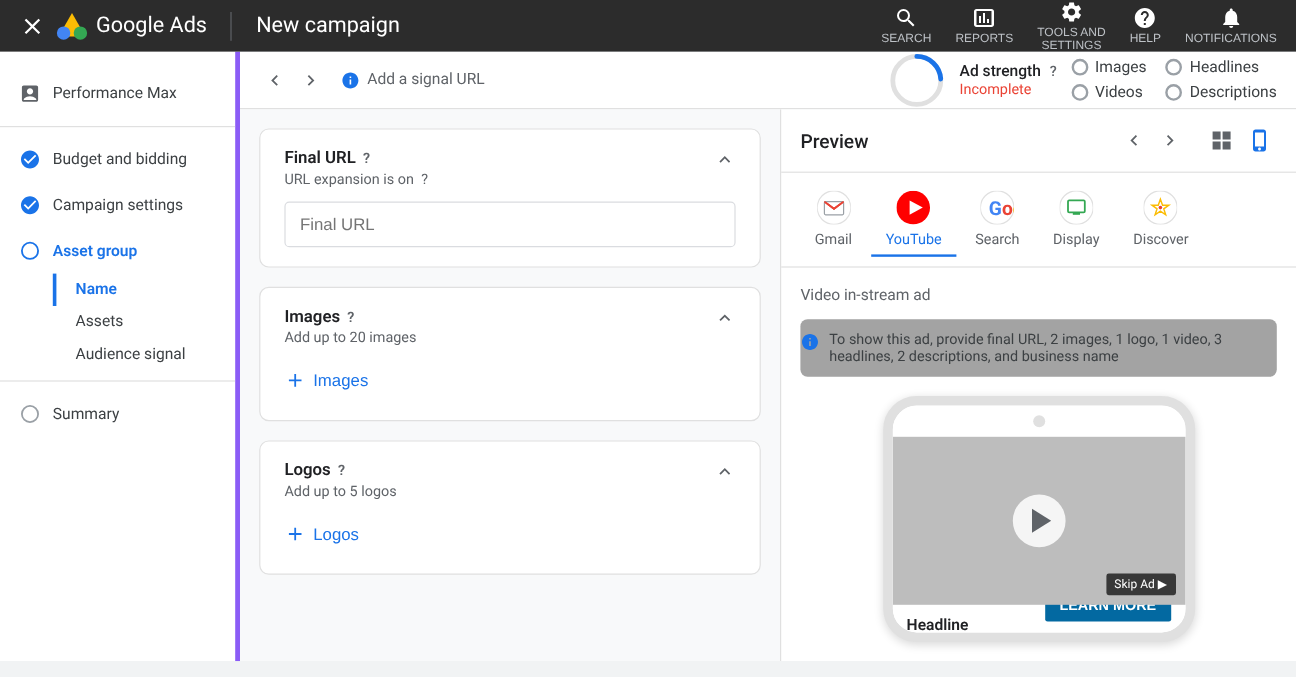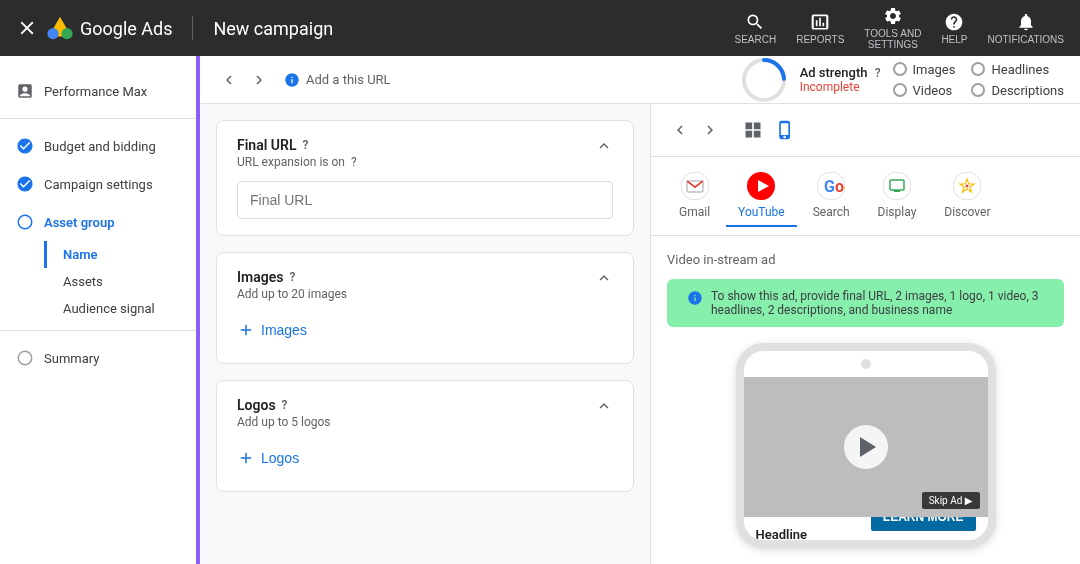--- a/index.html
+++ b/index.html
@@ -1,20 +1,20 @@
 <!DOCTYPE html>
 <html><head>
   <meta charset="utf-8">
   <style>
     * { box-sizing: border-box; margin: 0; padding: 0; }
     body { font-family: 'Google Sans', Roboto, Arial, sans-serif; font-size: 14px; background: #f1f3f4; color: #202124; overflow: hidden; }
 
     
     .topbar {
-      display: flex; align-items: center; background: #1a1a2e; height: 56px;
+      display: flex; align-items: center; background: #1a1a2e; height: 43px;
       padding: 0 16px; position: relative; z-index: 10;
       background: #2c2c2c;
     }
     .topbar-left { display: flex; align-items: center; gap: 8px; flex: 1; }
     .close-btn { color: #fff; background: none; border: none; cursor: pointer; font-size: 20px; display: flex; align-items: center; }
     .google-ads-logo { display: flex; align-items: center; gap: 6px; }
     .logo-icon { width: 28px; height: 28px; }
     .logo-text { color: #fff; font-size: 18px; font-weight: 400; }
     .divider-v { width: 1px; height: 24px; background: #5f6368; margin: 0 12px; }
     .campaign-title { color: #fff; font-size: 18px; font-weight: 400; }
@@ -90,21 +90,21 @@
 
     
     .channel-tabs { display: flex; align-items: center; padding: 8px 16px; border-bottom: 1px solid #e0e0e0; gap: 4px; }
     .channel-tab { display: flex; flex-direction: column; align-items: center; gap: 4px; padding: 6px 12px; cursor: pointer; border-bottom: 2px solid transparent; color: #5f6368; font-size: 12px; }
     .channel-tab.active { border-bottom: 2px solid #1a73e8; color: #1a73e8; }
     .channel-icon { width: 30px; height: 30px; border-radius: 50%; display: flex; align-items: center; justify-content: center; }
 
     
     .preview-content { flex: 1; overflow-y: auto; padding: 16px; display: flex; flex-direction: column; align-items: center; }
     .preview-label { font-size: 13px; color: #5f6368; margin-bottom: 12px; align-self: flex-start; }
-    .info-banner { background: #86efac; border-radius: 6px; padding: 10px 20px; display: flex; align-items: flex-start; gap: 8px; font-size: 12px; color: #3c4043; margin-bottom: 16px; width: 100%; }
+    .info-banner { background: #a3a3a3; border-radius: 6px; padding: 10px 0; display: flex; align-items: flex-start; gap: 8px; font-size: 12px; color: #3c4043; margin-bottom: 16px; width: 100%; }
     .info-banner svg { width: 16px; height: 16px; color: #1a73e8; flex-shrink: 0; margin-top: 1px; }
 
     
     .phone-mockup { width: 260px; border: 8px solid #e0e0e0; border-radius: 28px; background: #fff; overflow: hidden; box-shadow: 0 2px 8px rgba(0,0,0,0.15); }
     .phone-notch { display: flex; justify-content: center; padding: 8px; background: #fff; }
     .phone-dot { width: 10px; height: 10px; border-radius: 50%; background: #e0e0e0; }
     .phone-video { width: 100%; height: 140px; background: #bdbdbd; display: flex; align-items: center; justify-content: center; position: relative; }
     .play-btn { width: 44px; height: 44px; background: rgba(255,255,255,0.85); border-radius: 50%; display: flex; align-items: center; justify-content: center; }
     .play-btn::after { content: ''; border-left: 16px solid #5f6368; border-top: 10px solid transparent; border-bottom: 10px solid transparent; margin-left: 4px; }
     .skip-ad-btn { position: absolute; bottom: 8px; right: 8px; background: rgba(0,0,0,0.7); color: #fff; font-size: 10px; padding: 3px 7px; border-radius: 2px; display: flex; align-items: center; gap: 3px; }
@@ -231,21 +231,21 @@
         <button class="nav-btn">
           <svg viewBox="0 0 24 24" fill="#5f6368">
               <path d="M8.59 16.59L13.17 12 8.59 7.41 10 6l6 6-6 6-1.41-1.41z"></path>
             </svg>
         </button>
       </div>
       <div class="breadcrumb-info">
         <svg viewBox="0 0 24 24" fill="#1a73e8" width="16" height="16">
             <path d="M12 2C6.48 2 2 6.48 2 12s4.48 10 10 10 10-4.48 10-10S17.52 2 12 2zm1 15h-2v-6h2v6zm0-8h-2V7h2v2z"></path>
           </svg>
-        <span>Add a this URL</span>
+        <span>Add a signal URL</span>
       </div>
       <div class="breadcrumb-spacer"></div>
 
       <div class="ad-strength">
         <div style="width:48px;height:48px;position:relative;">
           <svg width="48" height="48" viewBox="0 0 48 48">
             <circle cx="24" cy="24" r="20" fill="none" stroke="#e0e0e0" stroke-width="4"></circle>
             <circle cx="24" cy="24" r="20" fill="none" stroke="#1a73e8" stroke-width="4" stroke-dasharray="30 96" stroke-linecap="round" transform="rotate(-90 24 24)"></circle>
           </svg>
         </div>
@@ -350,20 +350,21 @@
                 <path d="M19 13h-6v6h-2v-6H5v-2h6V5h2v6h6v2z"></path>
               </svg>
             <span>Logos</span>
           </button>
         </div>
 
       </div>
 
       <div class="preview-panel">
         <div class="preview-header">
+          <span class="preview-title">Preview</span>
           <div class="preview-nav">
             <button class="preview-nav-btn">
               <svg viewBox="0 0 24 24" fill="#5f6368">
                   <path d="M15.41 16.59L10.83 12l4.58-4.59L14 6l-6 6 6 6 1.41-1.41z"></path>
                 </svg>
             </button>
             <button class="preview-nav-btn">
               <svg viewBox="0 0 24 24" fill="#5f6368">
                   <path d="M8.59 16.59L13.17 12 8.59 7.41 10 6l6 6-6 6-1.41-1.41z"></path>
                 </svg>

